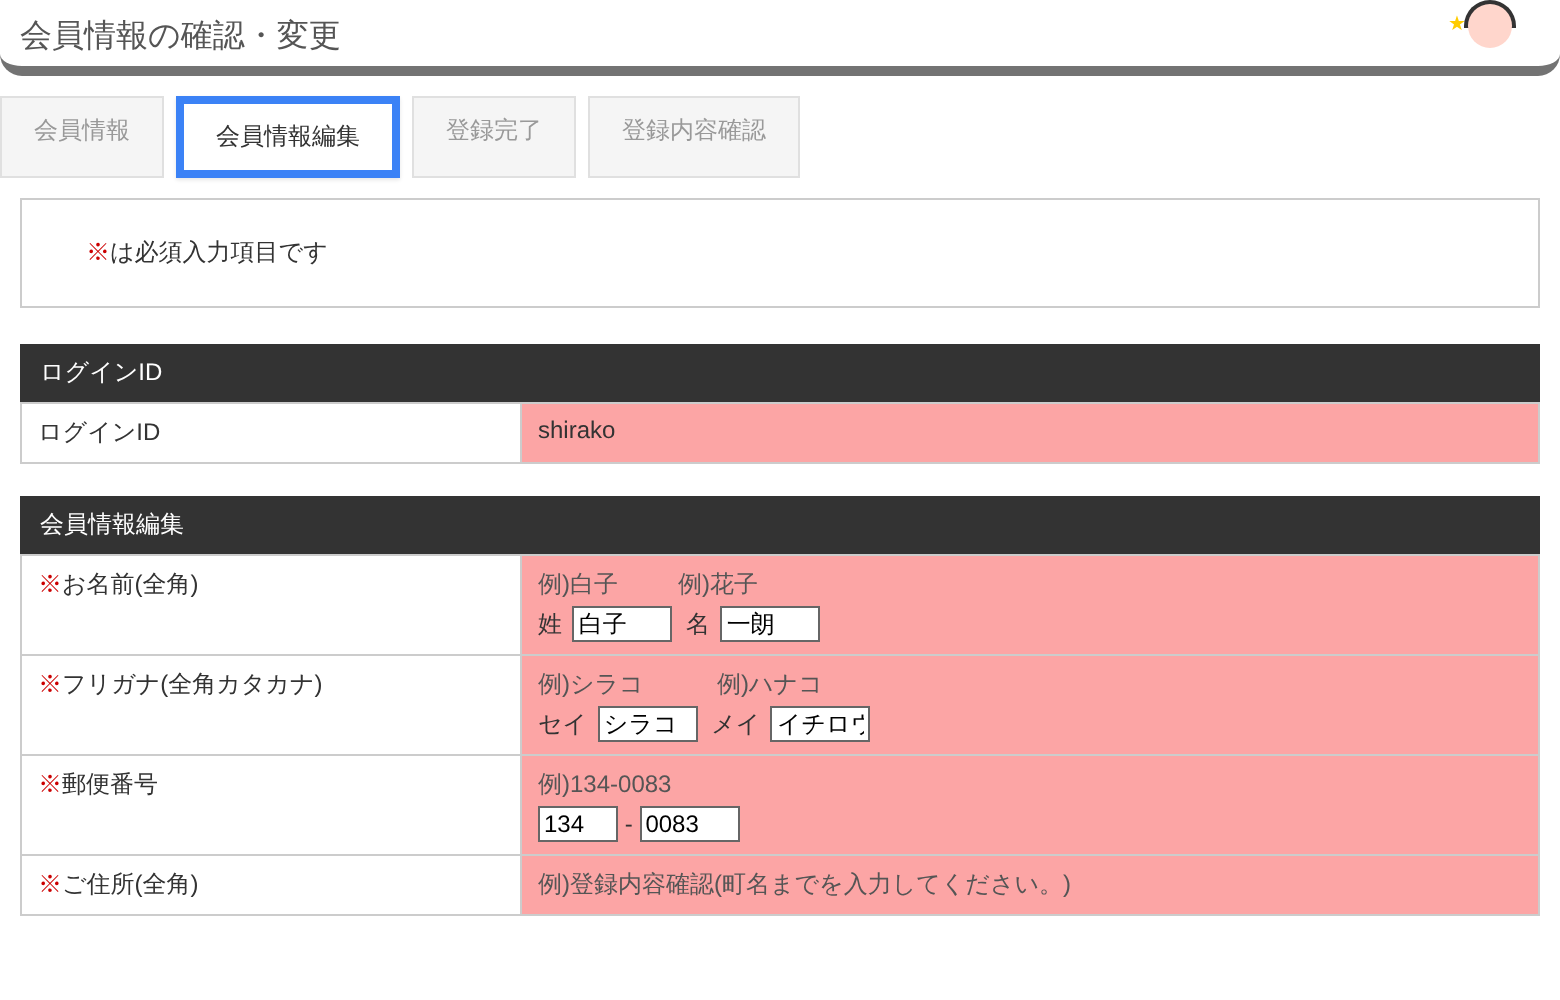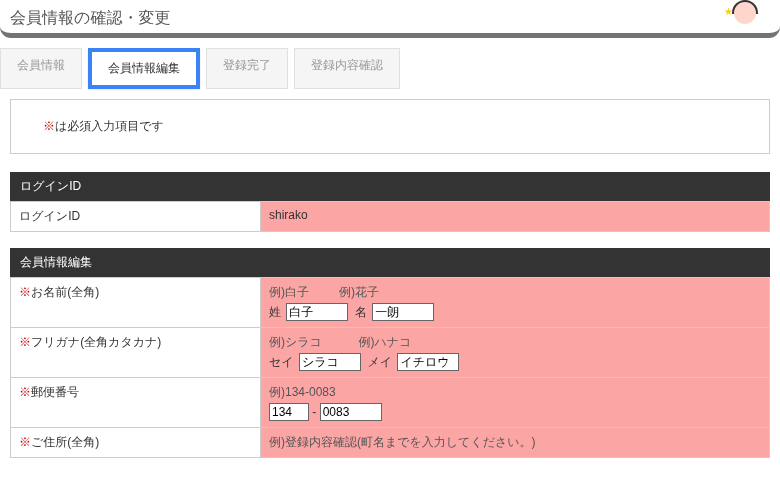--- a/index.html
+++ b/index.html
@@ -17,21 +17,21 @@
 .notice-box { border: 1px solid #ccc; padding: 18px 32px; margin-bottom: 18px; font-family: Liberation Serif, serif; }
 .req-mark { color: #c00; }
 .section-head { background: #333; color: #fff; padding: 6px 10px; font-size: 12px; }
 .form-table { width: 100%; border-collapse: collapse; }
 .form-table th, .form-table td { border: 1px solid #ccc; padding: 6px 8px; vertical-align: top; font-weight: normal; text-align: left; }
 .form-table th { width: 250px; background: #fff; }
 .form-table td { background: #fca5a5; }
 .example { color: #555; }
 .inline-label { margin-right: 2px; }
 input[type="text"] { border: 1px solid #666; padding: 1px 2px; font-family: inherit; font-size: 12px; }
-.w50 { width: 62px; }
+.w50 { width: 50px; }
 .w40 { width: 40px; }
 select { font-family: inherit; font-size: 12px; }
 .row-gap { margin-top: 2px; }
 .spacer { height: 16px; }
 </style>
 </head>
 <body>
 
 <div class="header">
   <h1 class="page-title">会員情報の確認・変更</h1>

